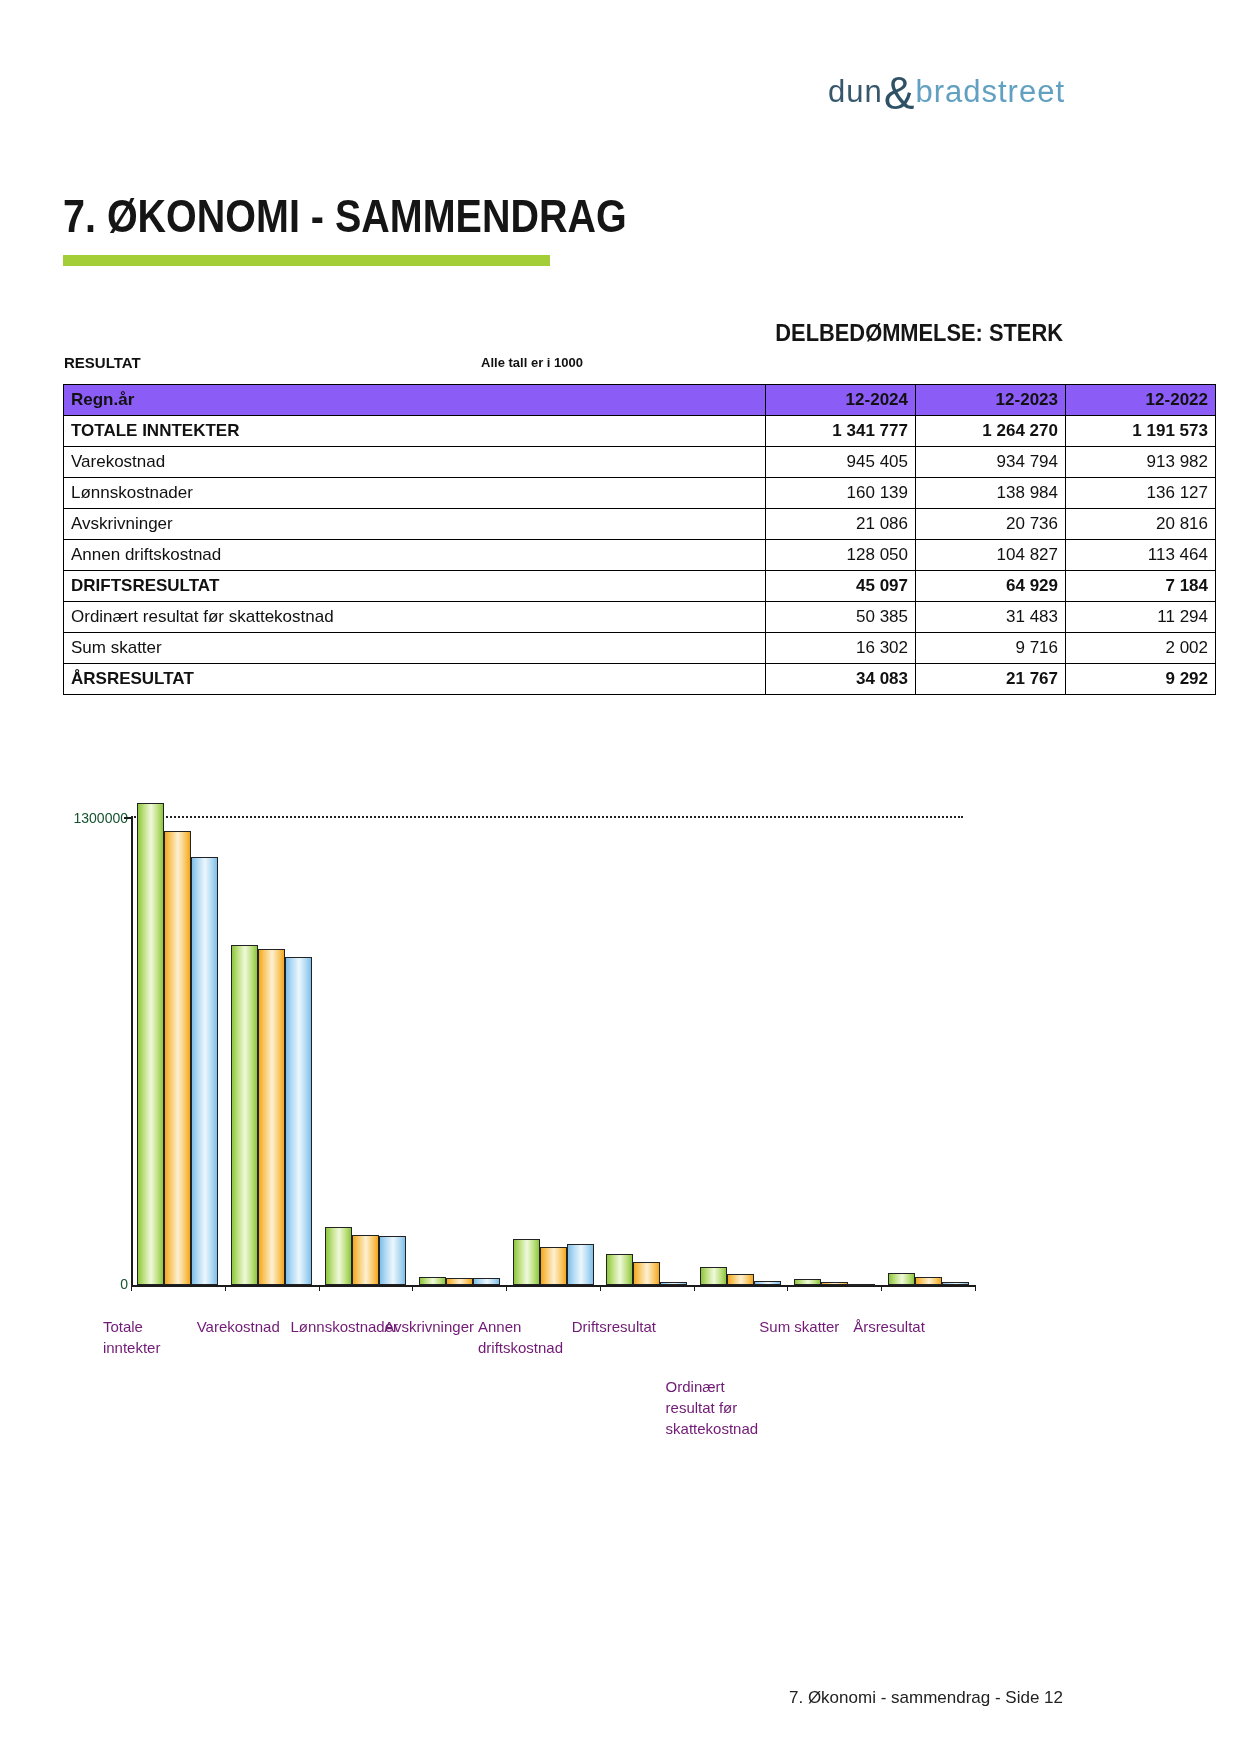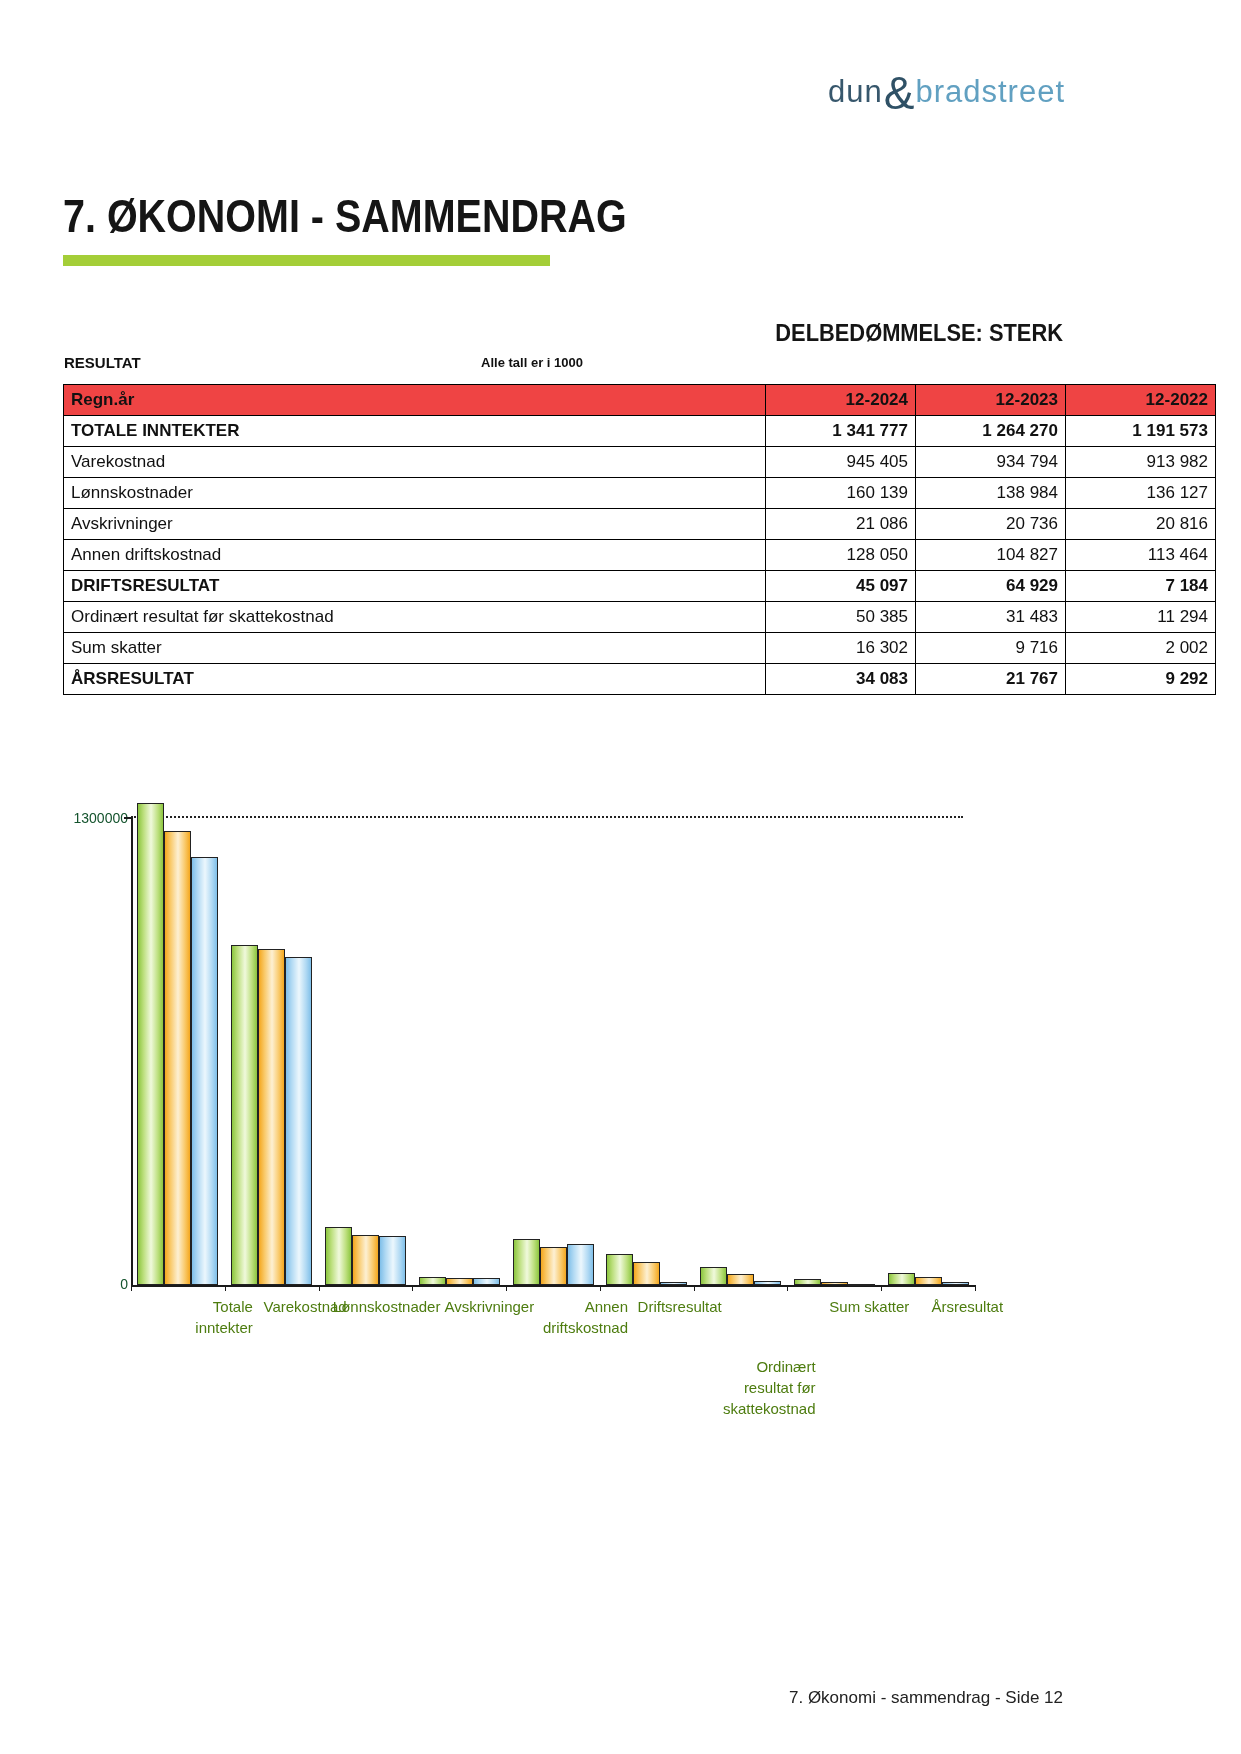--- a/index.html
+++ b/index.html
@@ -31,37 +31,37 @@
 
   
   table.fin{
     position:absolute;left:63px;top:384px;border-collapse:collapse;table-layout:fixed;
     width:1002px;font-size:17px;
   }
   table.fin td,table.fin th{
     border:1px solid #000;height:30px;padding:0 7px;vertical-align:middle;
     white-space:nowrap;overflow:hidden;
   }
-  table.fin th{background:#ef4444;font-weight:bold;text-align:left;}
+  table.fin th{background:#8b5cf6;font-weight:bold;text-align:left;}
   table.fin th.num{text-align:right;}
   table.fin td.num{text-align:right;}
   table.fin tr.bold td{font-weight:bold;}
 
   
   #chart{position:absolute;left:0;top:0;width:1241px;height:1754px;pointer-events:none;}
   .axis-line{position:absolute;background:#1a1a1a;}
   .dotted-line{position:absolute;height:0;border-top:2px dotted #222;}
   .ytick-label{position:absolute;left:44px;width:84px;text-align:right;font-size:14px;color:#14532d;}
   .bar{position:absolute;box-sizing:border-box;border:1px solid #222;}
   .g2024{background:linear-gradient(90deg,#8CC63F 0%,#BCDF7D 22%,#F0F9DC 52%,#BCDF7D 80%,#8CC63F 100%);}
   .g2023{background:linear-gradient(90deg,#F4A71E 0%,#F9C969 22%,#FDF0D3 52%,#F9C969 80%,#F4A71E 100%);}
   .g2022{background:linear-gradient(90deg,#7FBFE9 0%,#B0D9F3 22%,#ECF7FD 52%,#B0D9F3 80%,#7FBFE9 100%);}
   .cat-label{
-    position:absolute;transform:translateX(-50%);text-align:right;font-size:15px;
-    line-height:21px;white-space:pre-line;color:#4d7c0f;width:150px;
+    position:absolute;transform:translateX(-50%);text-align:left;font-size:15px;
+    line-height:21px;white-space:pre-line;color:#701a75;width:150px;margin-top:20px;
   }
   .tick{position:absolute;width:1px;height:6px;background:#1a1a1a;}
 
   
   .legend{position:absolute;left:980px;top:816px;}
   .legend-entry{display:flex;align-items:center;margin-bottom:11px;}
   .legend-swatch{width:36px;height:36px;box-sizing:border-box;border:2px solid #222;}
   .legend-swatch.g2022{border-color:#2B6A9B;}
   .legend-label{margin-left:17px;font-size:16px;color:#222;}
 

